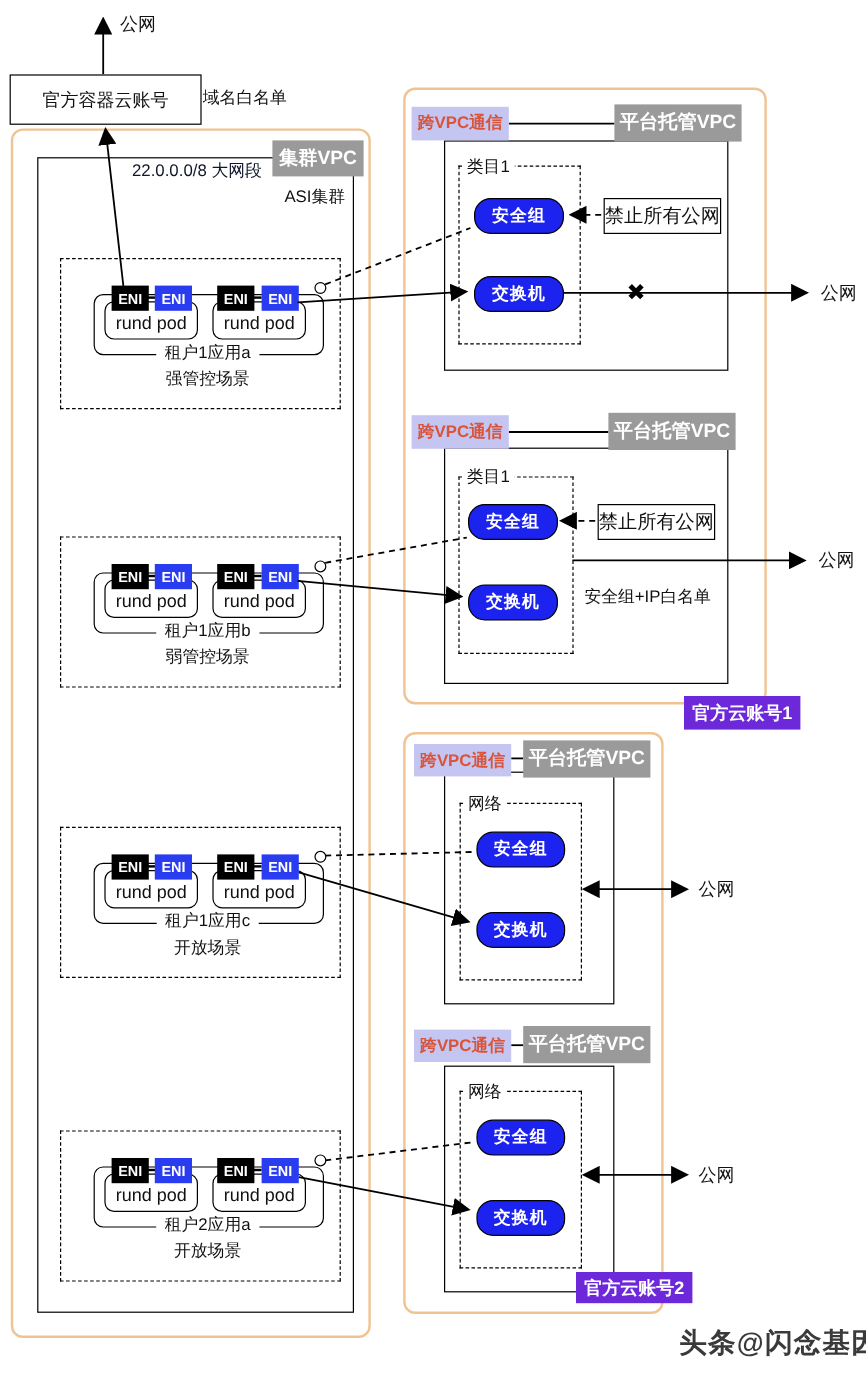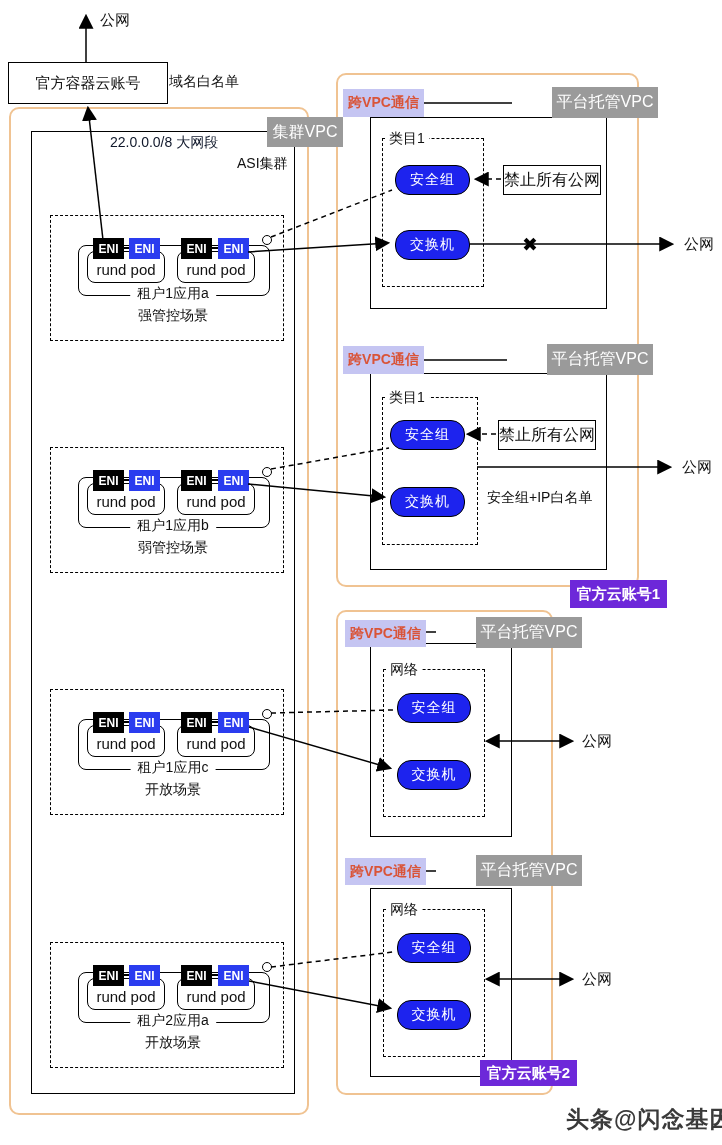--- a/index.html
+++ b/index.html
@@ -3,28 +3,28 @@
 <meta charset="utf-8">
 <style>
   html,body{margin:0;padding:0;background:#fff;}
   #canvas{position:relative;width:722px;height:1145px;background:#fff;overflow:hidden;
           font-family:"Liberation Sans","DejaVu Sans",sans-serif;color:#111;}
   .txt{position:absolute;font-size:14px;color:#111;white-space:nowrap;z-index:5;}
   .orange-box{position:absolute;border:2px solid #f0c392;border-radius:10px;z-index:0;}
   .inner-box{position:absolute;border:1.5px solid #000;z-index:1;}
   .dashed-box{position:absolute;border:1.5px dashed #000;z-index:1;}
   .zone-label{position:absolute;left:2px;top:-9px;background:#fff;padding:0 4px;font-size:14px;white-space:nowrap;z-index:2;}
-  .badge-gray{position:absolute;background:#9a9a9a;color:#fff;font-weight:normal;font-size:16px;
-              display:flex;align-items:center;justify-content:center;white-space:nowrap;z-index:6;margin-left:40px;}
+  .badge-gray{position:absolute;background:#9a9a9a;color:#fff;font-weight:bold;font-size:16px;
+              display:flex;align-items:center;justify-content:center;white-space:nowrap;z-index:6;}
   .badge-orange{position:absolute;background:#6d28d9;color:#fff;font-weight:bold;font-size:15px;
               display:flex;align-items:center;justify-content:center;white-space:nowrap;z-index:6;}
   .cross-label{position:absolute;background:#c5c5f2;color:#d95438;font-weight:bold;font-size:14px;
               display:flex;align-items:center;justify-content:center;white-space:nowrap;z-index:6;}
   .pill{position:absolute;background:#1d23ee;border:1.5px solid #000;border-radius:14px;color:#fff;
-        font-weight:normal;font-size:14px;display:flex;align-items:center;justify-content:center;
+        font-weight:bold;font-size:14px;display:flex;align-items:center;justify-content:center;
         letter-spacing:1px;z-index:5;}
   .white-box{position:absolute;background:#fff;border:1.5px solid #000;font-size:16px;
         display:flex;align-items:center;justify-content:center;white-space:nowrap;z-index:5;}
   .pod-group{position:absolute;width:232px;height:124px;border:1.5px dashed #000;z-index:2;}
   .tenant-box{position:absolute;left:27px;top:29px;width:190px;height:49px;border:1.5px solid #000;border-radius:8px;z-index:1;}
   .pod{position:absolute;top:35px;width:78px;height:32px;background:#fff;border:1.5px solid #000;border-radius:8px;
        display:flex;align-items:flex-end;justify-content:center;padding-bottom:4px;font-size:15px;z-index:2;box-sizing:border-box;}
   .eni{position:absolute;top:22px;width:31px;height:21px;color:#fff;font-weight:bold;font-size:12px;
        display:flex;align-items:center;justify-content:center;z-index:3;}
   .eni-black{background:#000;}

